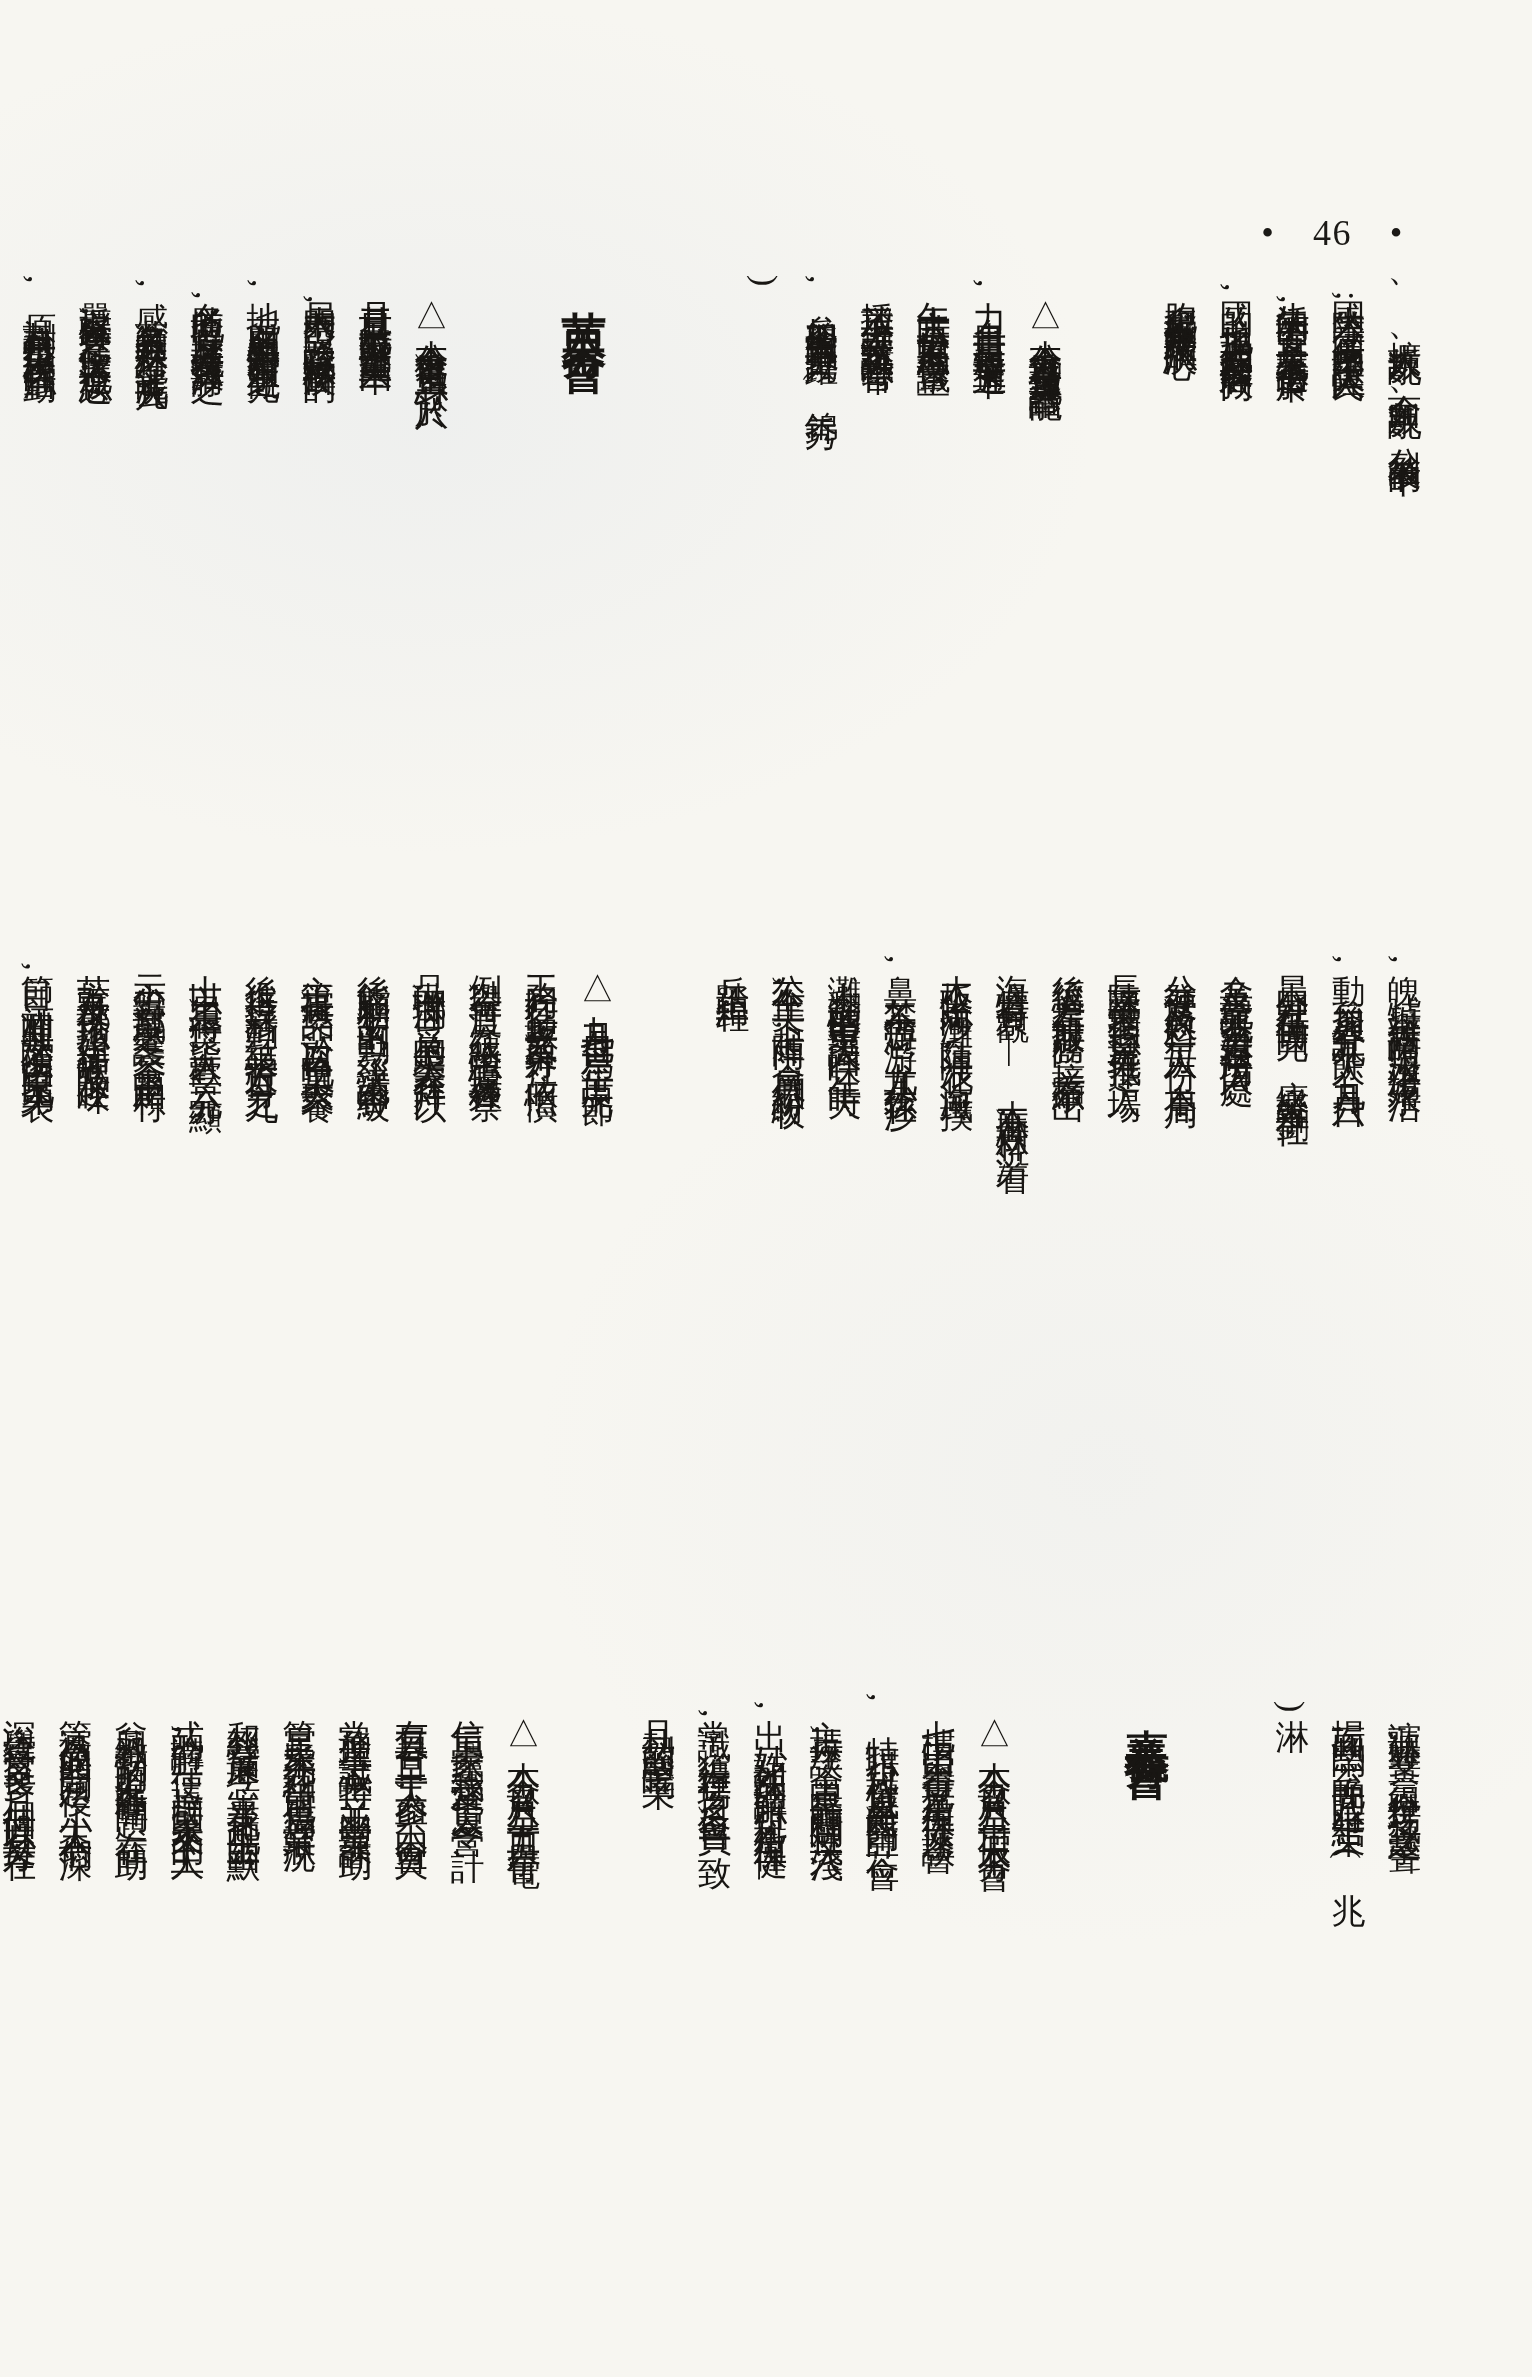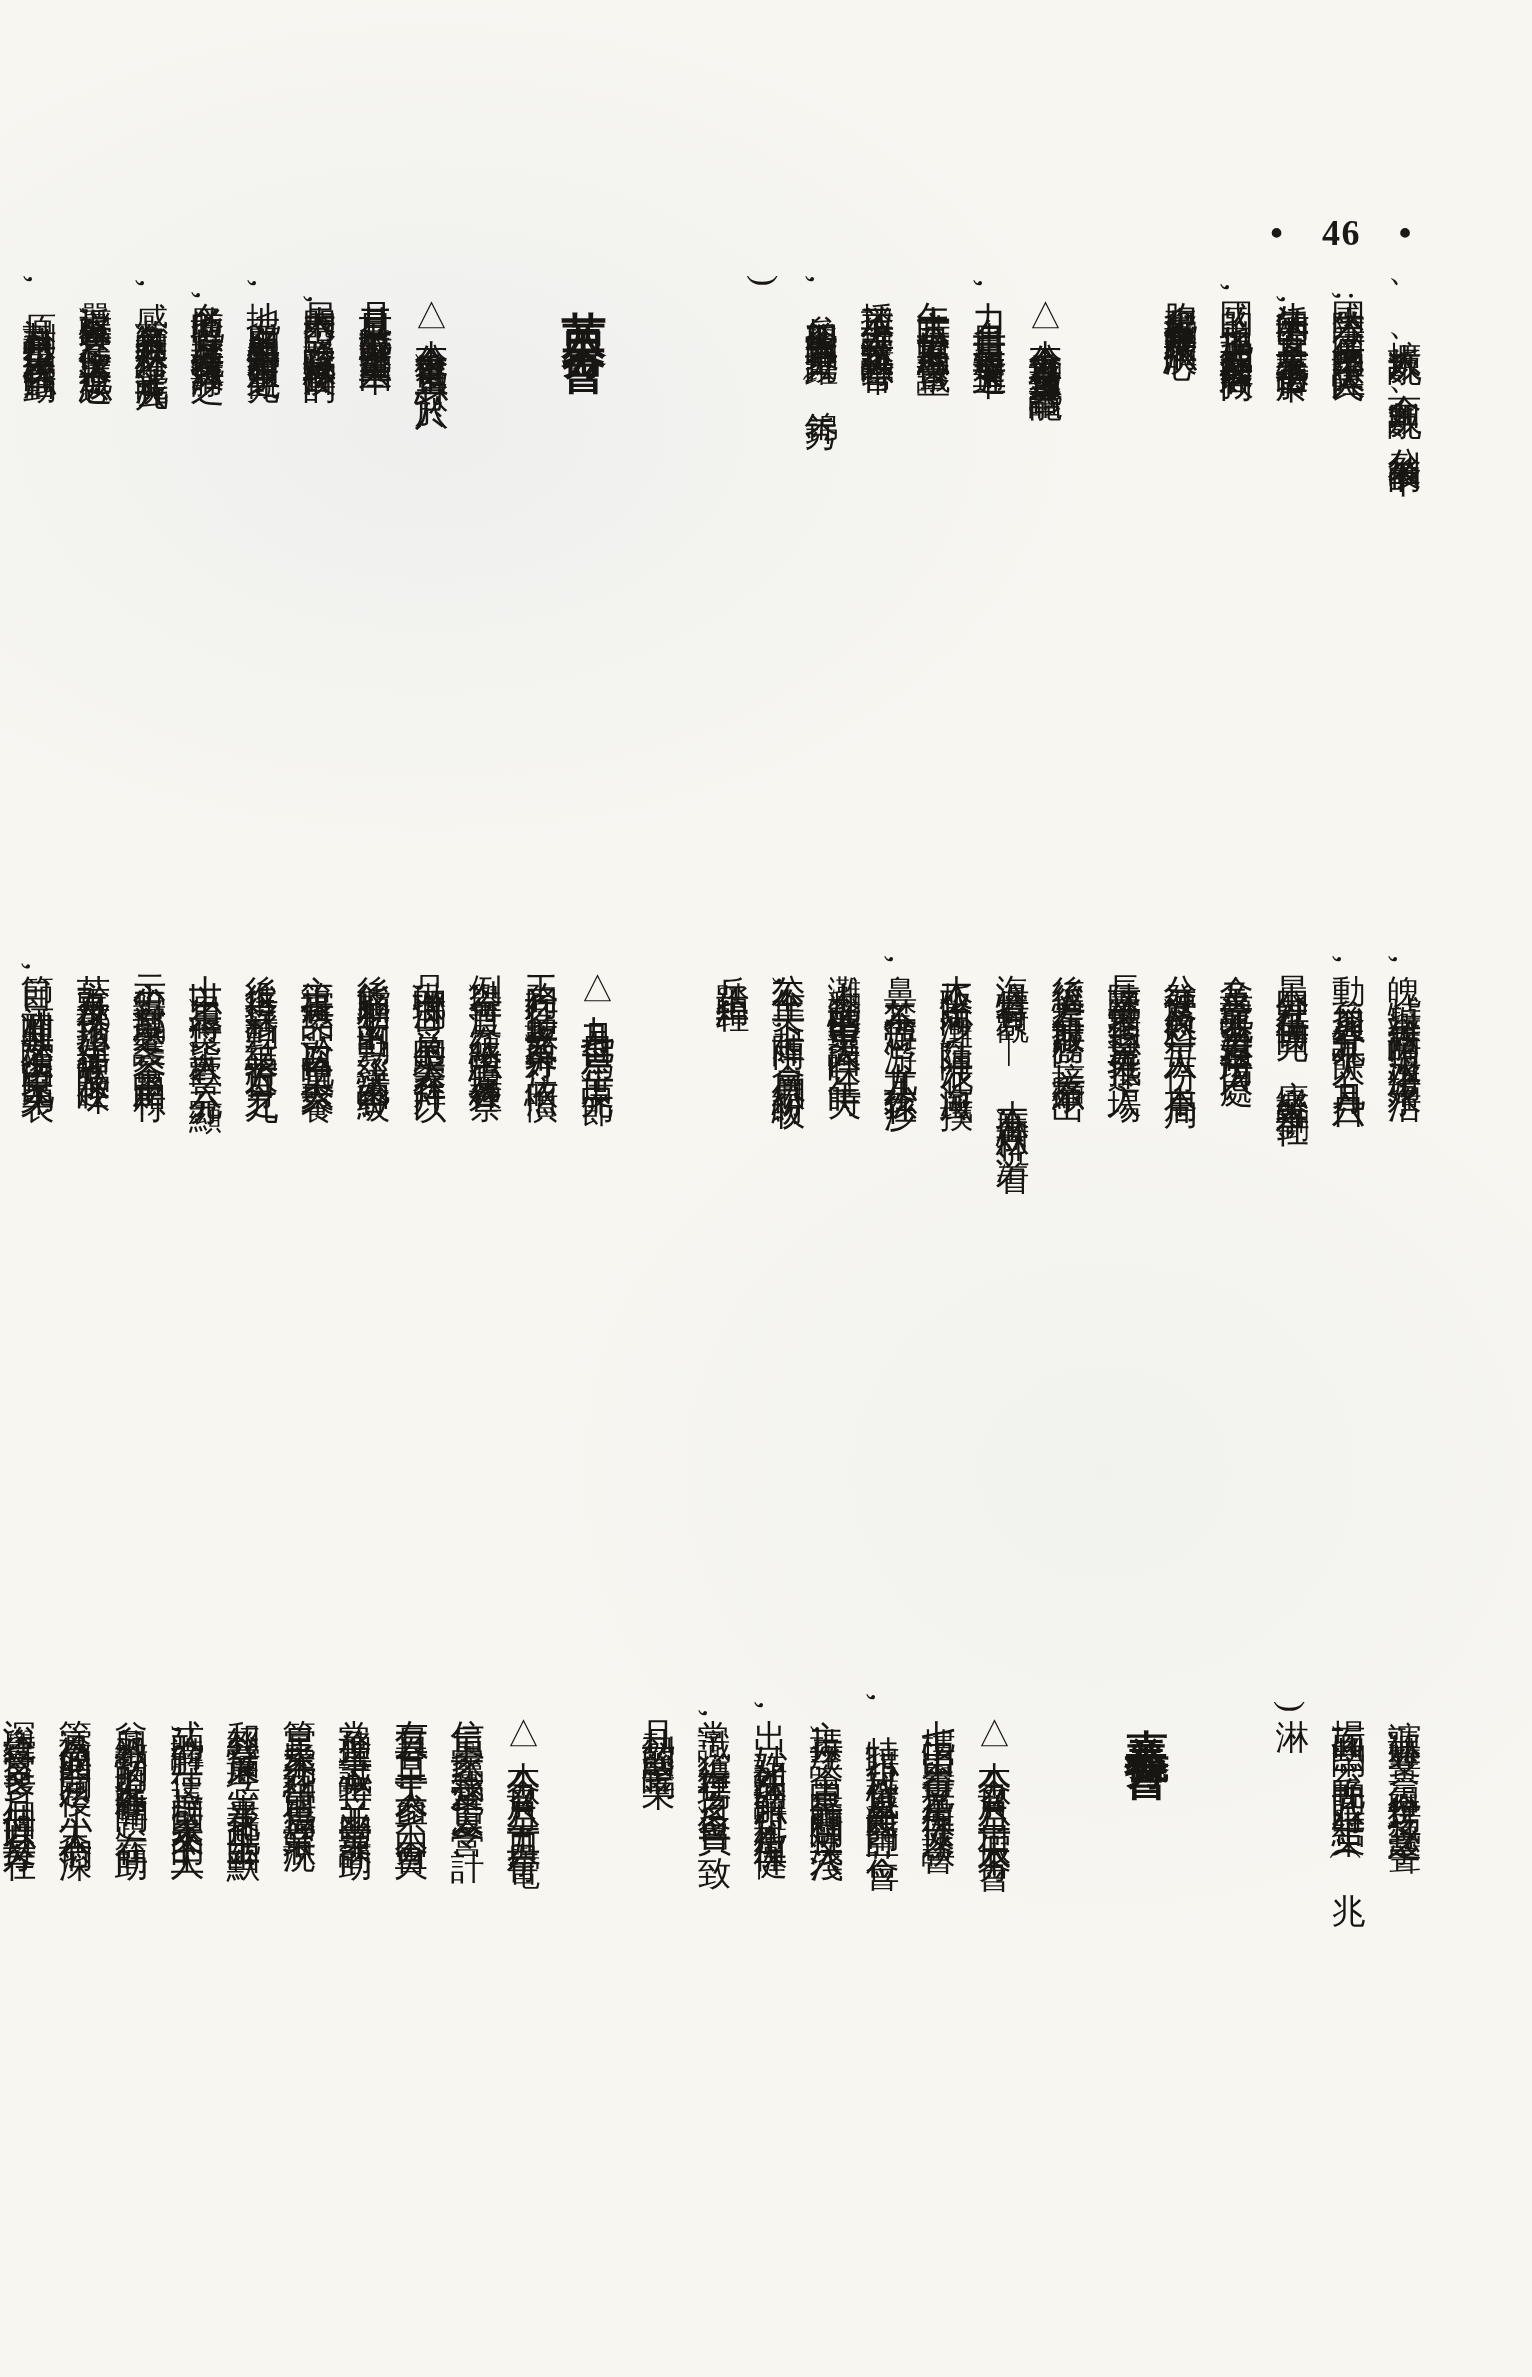--- a/index.html
+++ b/index.html
@@ -11,23 +11,23 @@
     color: #181613;
     background:
       radial-gradient(1108px 712px at 28% 18%, rgba(208,216,228,0.22), transparent 60%),
       radial-gradient(949px 791px at 72% 62%, rgba(212,218,226,0.16), transparent 60%),
       #f7f6f1;
     font-family: "Liberation Serif", serif;
   }
   .page-number {
     position: absolute;
     top: 212px;
-    right: 119px;
+    right: 128px;
     font-size: 36px;
-    font-weight: bold;
+    font-weight: normal;
     letter-spacing: 1.6px;
     word-spacing: 27px;
     color: #1b1916;
   }
   .band {
     position: absolute;
     right: 100px;
     width: 1369px;
     writing-mode: vertical-rl;
   }

